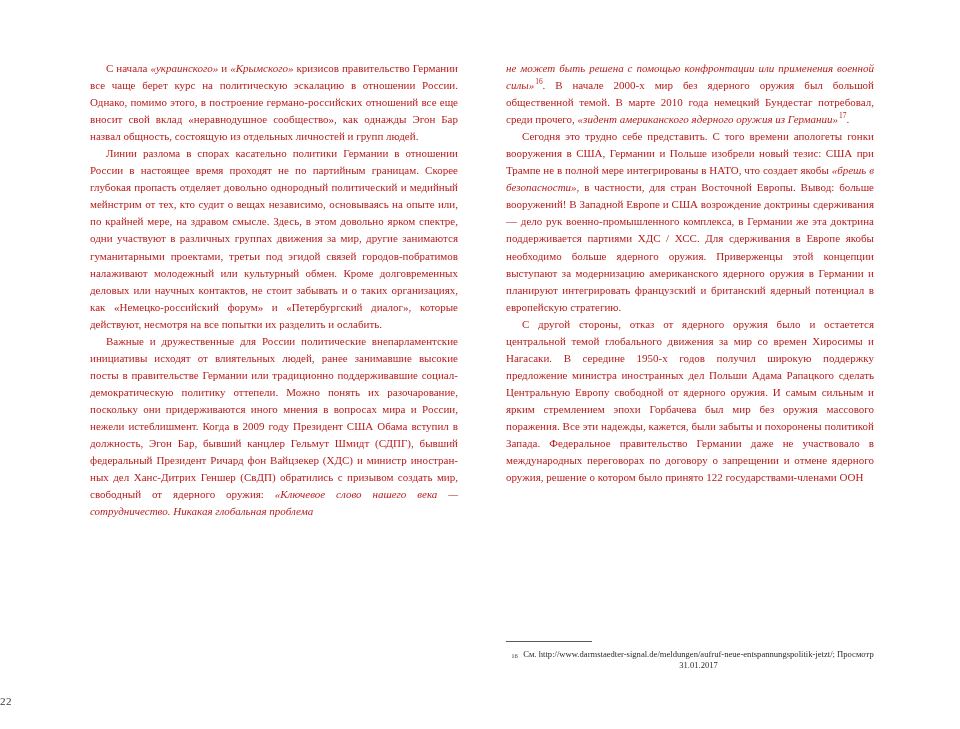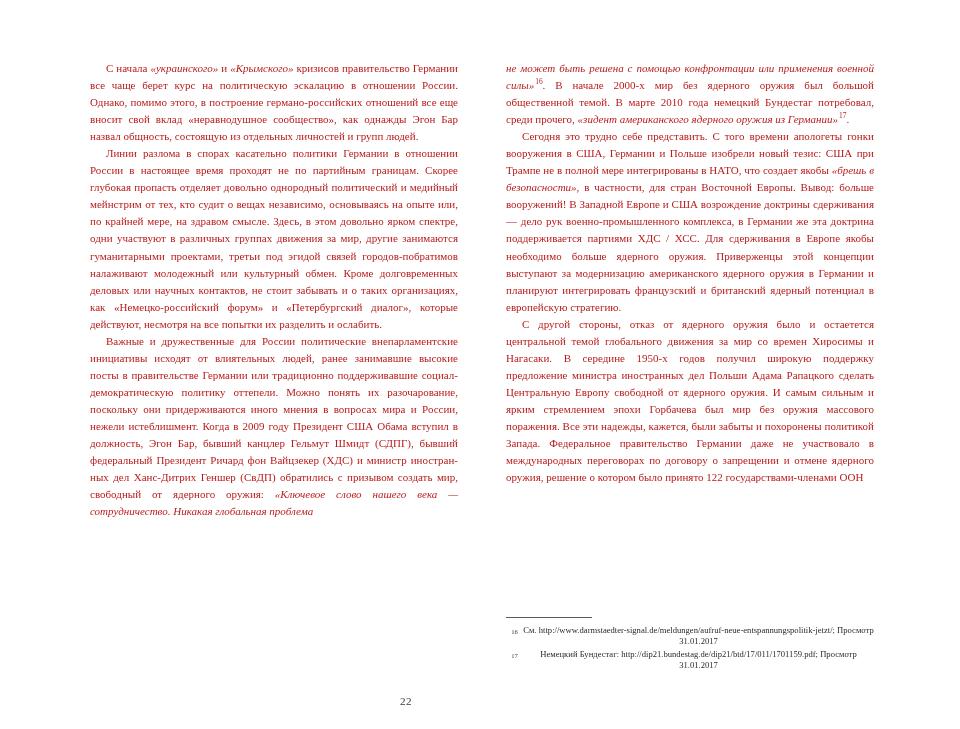--- a/index.html
+++ b/index.html
@@ -87,21 +87,21 @@
     word-break: break-word;
   }
 
   .folio {
     position: absolute;
     bottom: 22px;
     font-size: 11.2px;
     color: #3a3a3a;
     letter-spacing: 0.4px;
   }
-  .folio-left  { left: 0; right: 0; text-align: right; padding-right: 68px; }
+  .folio-left  { left: 0; right: 0; text-align: left; padding-right: 68px; }
   .folio-right { left: 0; right: 0; text-align: center; padding-left: 20px; }
 </style>
 </head>
 <body>
 
 <div class="spread">
 
   <div class="page page-left">
     <div class="textblock">
       <p><span>С начала </span><i>«украинского»</i><span> и </span><i>«Крымского»</i><span> кризисов пра­вительство Германии все чаще берет курс на политиче­скую эскалацию в отношении России. Однако, помимо этого, в построение германо-российских отношений все еще вно­сит свой вклад «неравнодушное сообщество», как однажды Эгон Бар назвал общность, состоящую из отдельных лично­стей и групп людей.</span></p>
@@ -119,21 +119,17 @@
     </div>
 
     <div class="footnotes">
       <div class="fn-rule"></div>
 
       <div class="fn-item">
         <div class="fn-num">16</div>
         <div class="fn-text">См. http://www.darmstaedter-signal.de/meldungen/aufruf-neue-entspannungspolitik-jetzt/; Просмотр 31.01.2017</div>
       </div>
 
-      <div class="fn-item">
-        <div class="fn-num">17</div>
-        <div class="fn-text">Немецкий Бундестаг: http://dip21.bundestag.de/dip21/btd/17/011/1701159.pdf; Просмотр 31.01.2017</div>
-      </div>
     </div>
 
   </div>
 
 </div>
 
 </body></html>

